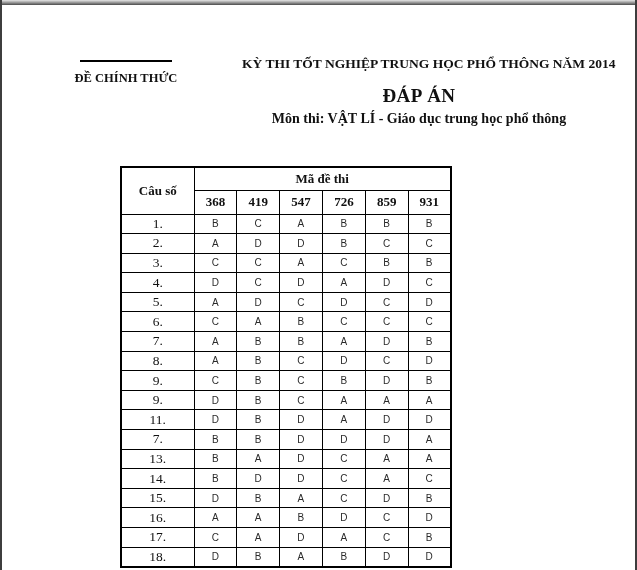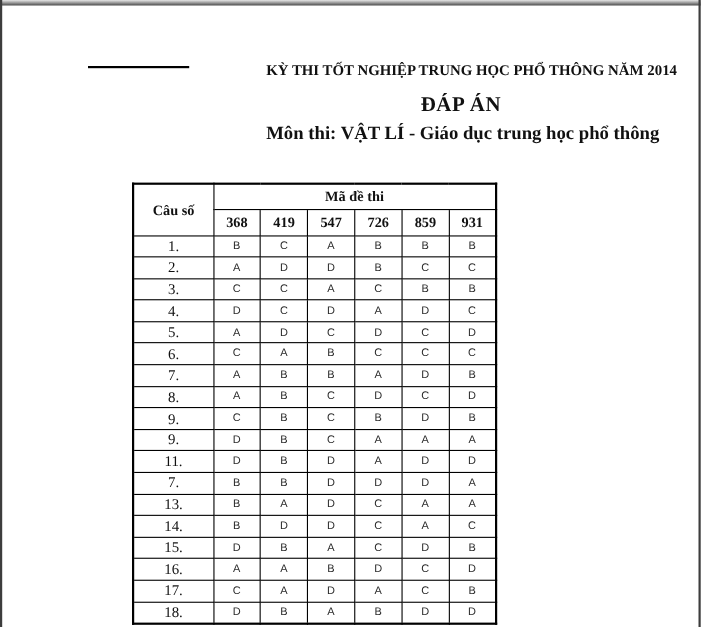--- a/index.html
+++ b/index.html
@@ -26,21 +26,21 @@
   .hdr-left .l1 { font-size:13px; font-weight:bold; white-space:nowrap; }
   .hdr-left .rule { width:92px; height:2px; background:#000; margin:4px auto 0; }
   .hdr-left .l2 { font-size:12.5px; font-weight:bold; margin-top:9px; white-space:nowrap; }
 
   .hdr-right {
     position:absolute; top:56px; left:242px; width:354px;
     text-align:center;
   }
   .hdr-right .exam-title { font-size:13.5px; font-weight:bold; white-space:nowrap; }
   .hdr-right .dap-an { font-size:19px; font-weight:bold; margin-top:13px; letter-spacing:0.5px; }
-  .hdr-right .subject { font-size:17px; font-weight:bold; margin-top:4px; white-space:nowrap; }
+  .hdr-right .subject { font-size:14px; font-weight:bold; margin-top:4px; white-space:nowrap; }
 
   table.answer-table {
     position:absolute; left:120px; top:166px; width:332px;
     border-collapse:collapse; table-layout:fixed;
     border:2px solid #000;
   }
   .answer-table th, .answer-table td {
     border:1px solid #000;
     text-align:center; vertical-align:middle; padding:0;
   }
@@ -60,20 +60,21 @@
 </style>
 </head>
 <body>
 
 <div class="top-bar"></div>
 <div class="edge edge-left"></div>
 <div class="edge edge-right"></div>
 
 <div class="hdr-left">
   <div class="rule"></div>
+  <div class="l2">ĐỀ CHÍNH THỨC</div>
 </div>
 
 <div class="hdr-right">
   <div class="exam-title">KỲ THI TỐT NGHIỆP TRUNG HỌC PHỔ THÔNG NĂM 2014</div>
   <div class="dap-an">ĐÁP ÁN</div>
   <div class="subject">Môn thi: VẬT LÍ - Giáo dục trung học phổ thông</div>
 </div>
 
 <table class="answer-table">
   <colgroup>

